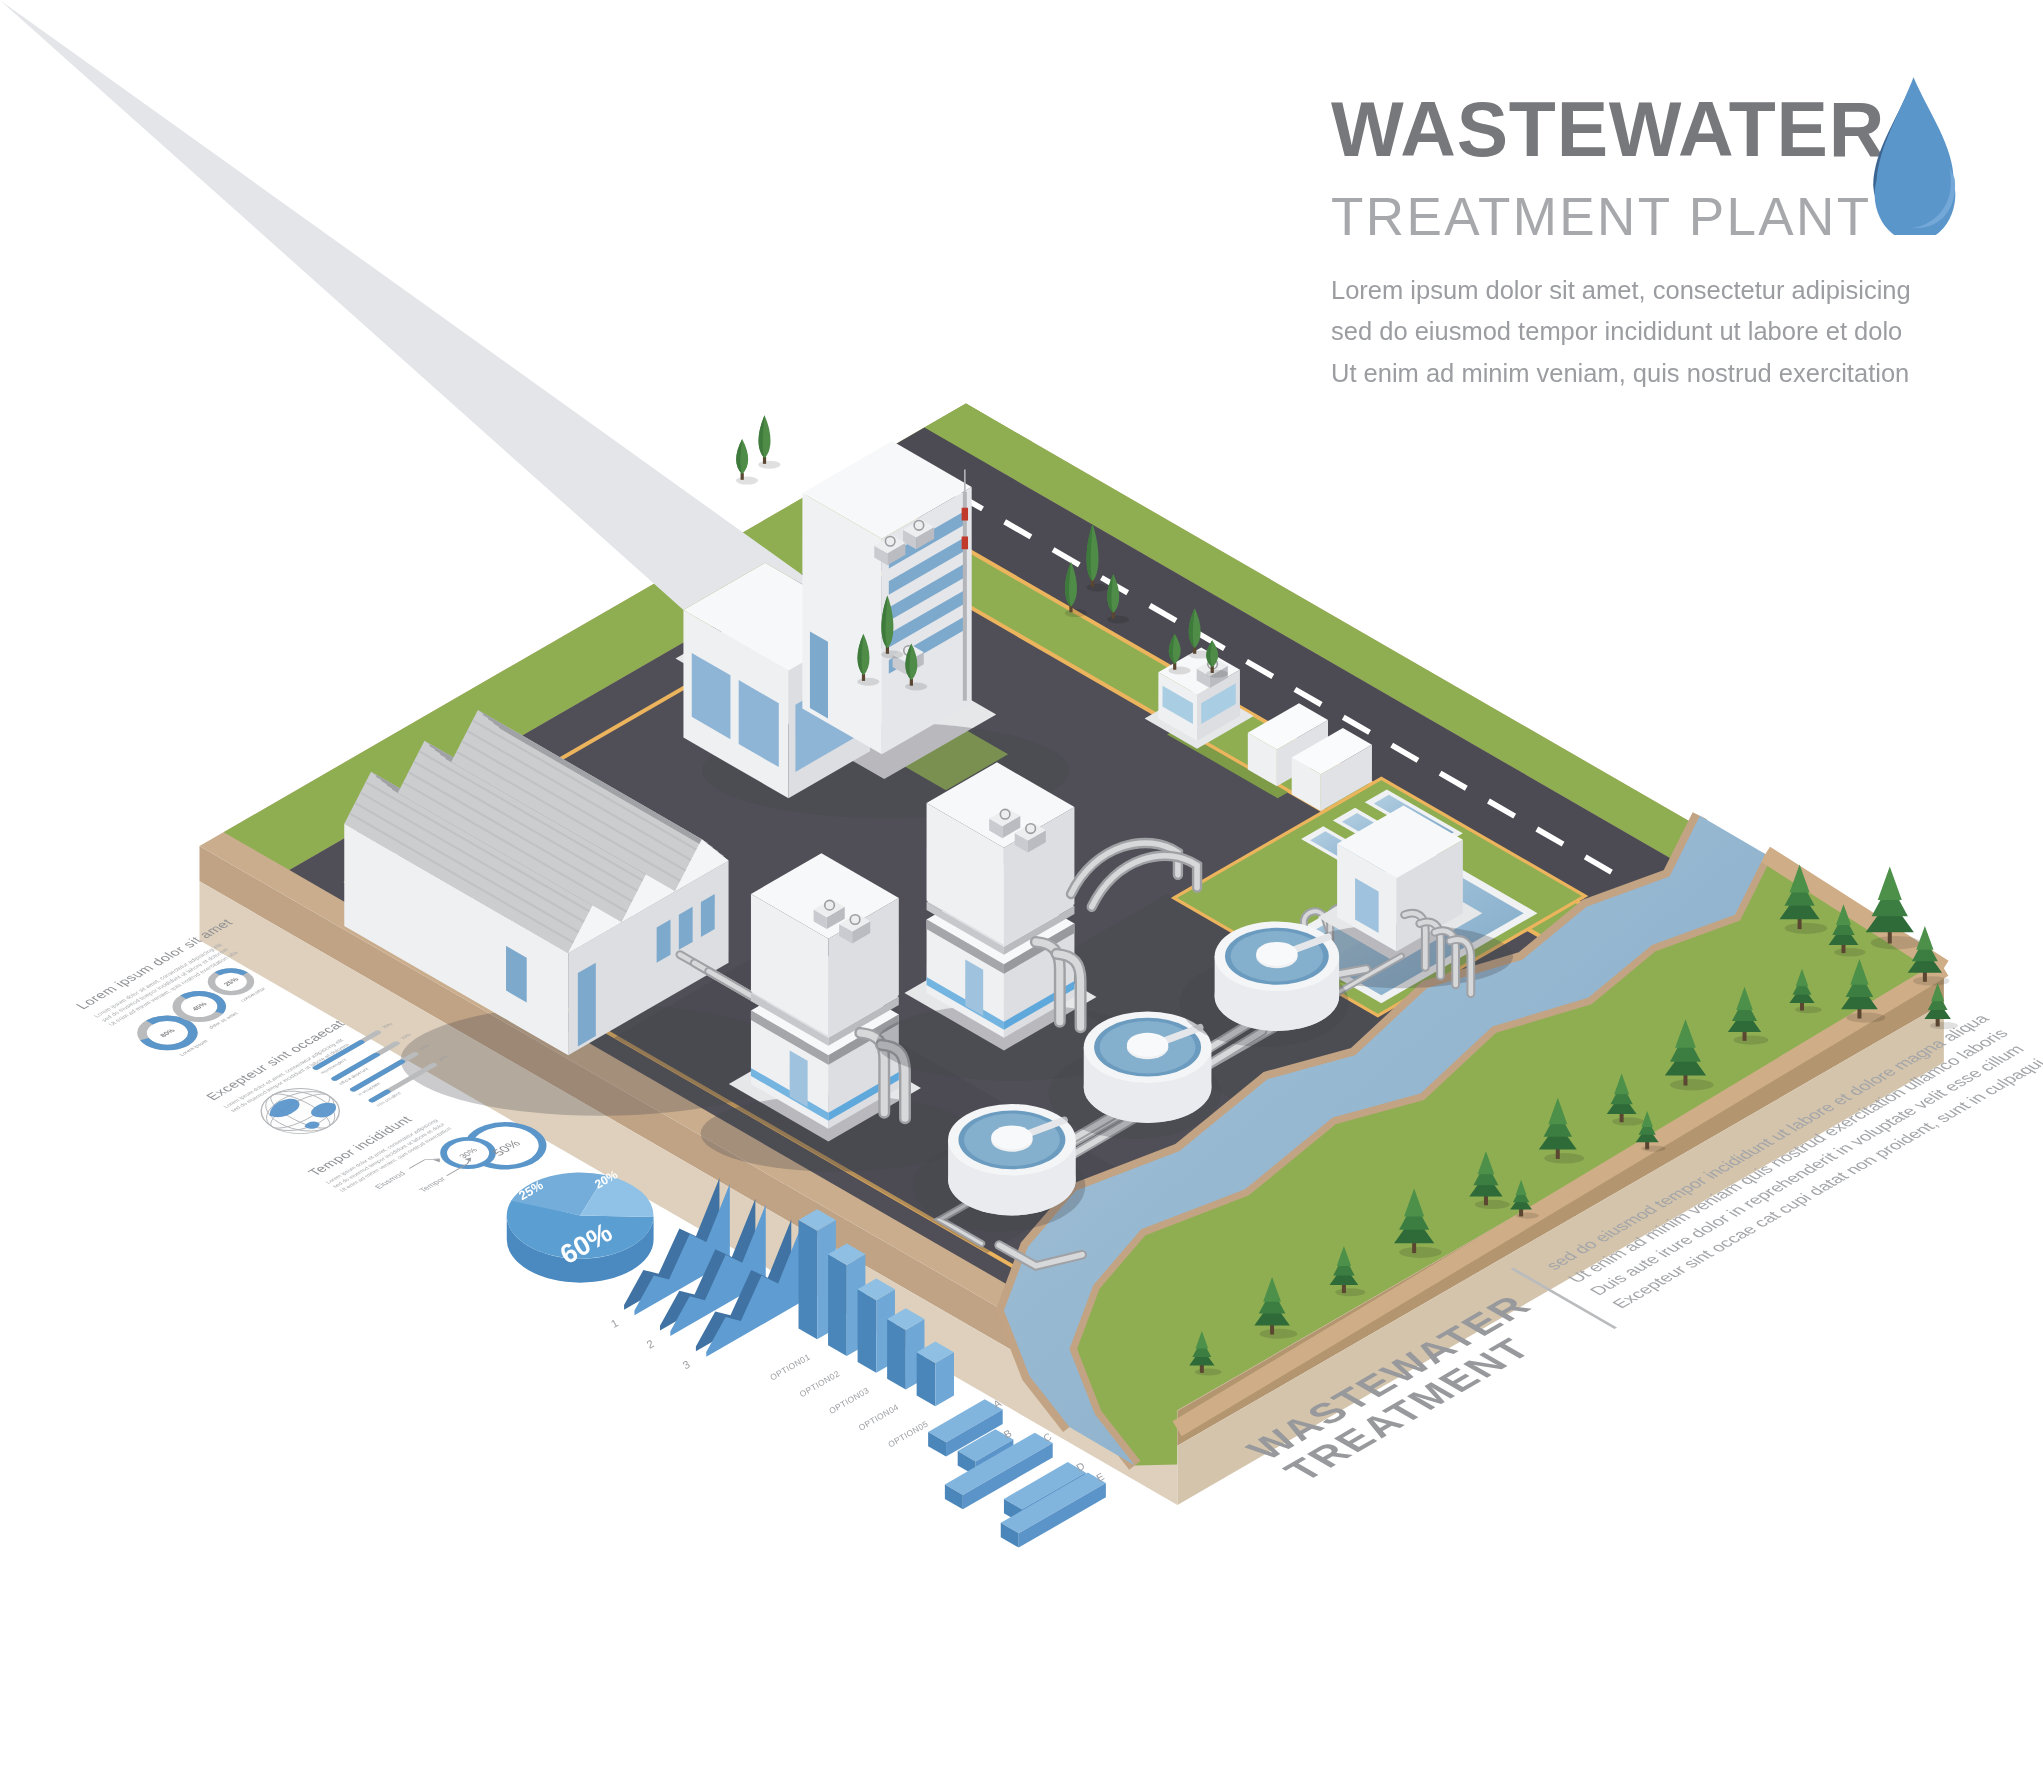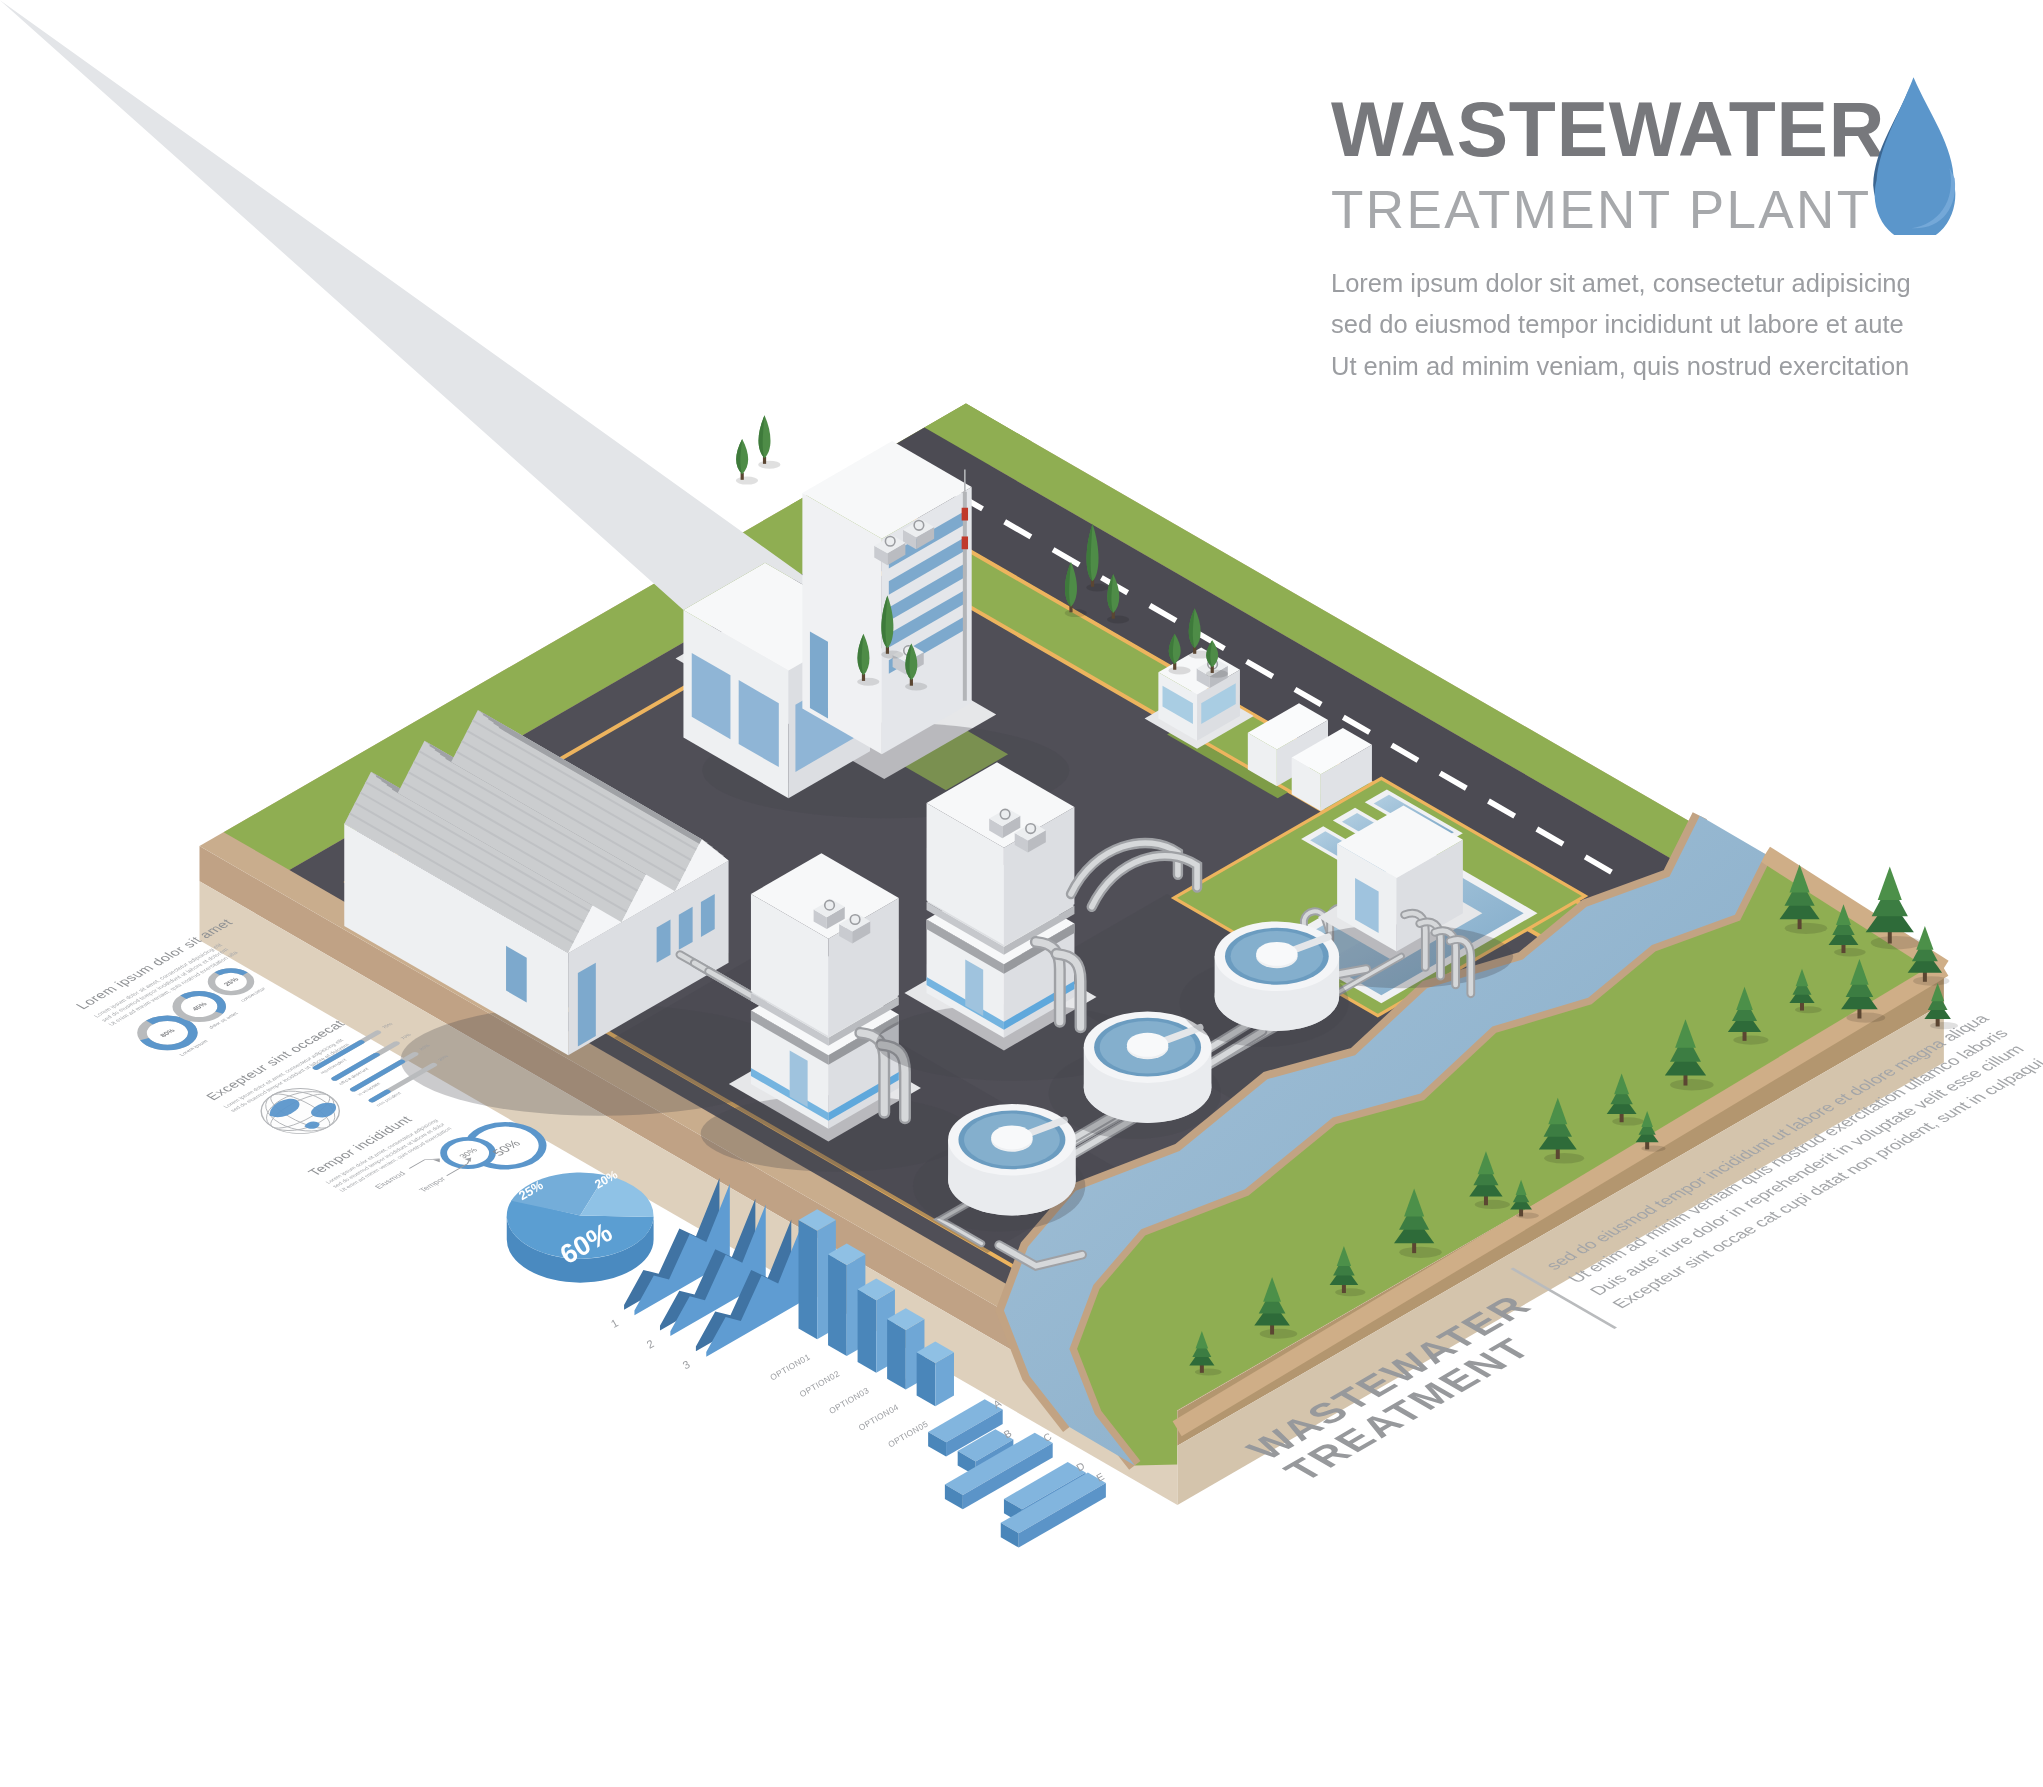--- a/index.html
+++ b/index.html
@@ -2,21 +2,21 @@
 <html style="font-size:12.8px"><head>
 <meta charset="utf-8">
 <style>
   html,body{margin:0;padding:0;background:#fff;}
   #stage{position:relative;width:2043px;height:1788px;background:#fff;overflow:hidden;
          font-family:"Liberation Sans",sans-serif;}
   #scene{position:absolute;left:0;top:0;width:2043px;height:1788px;}
   
   header{position:absolute;left:1331px;top:89px;width:654px;}
   .t1{font-size:77px;font-weight:bold;color:#77787c;letter-spacing:0.8px;line-height:1.05;}
-  .t2{font-size:53px;font-weight:normal;color:#a6a8ab;letter-spacing:2.4px;line-height:1.1;margin-top:11px;}
+  .t2{font-size:53px;font-weight:normal;color:#a6a8ab;letter-spacing:2.4px;line-height:1.1;margin-top:18px;}
   .lead{margin-top:24px;font-size:25.5px;line-height:1.62;color:#9b9da1;}
   .drop{position:absolute;left:1859px;top:72px;width:109px;height:163px;}
   
   .iso-footer{position:absolute;left:1223px;top:1435px;transform:matrix(0.866,-0.5,0.866,0.5,0,0);
               transform-origin:0 0;display:flex;align-items:center;white-space:nowrap;}
   .f-titles div{font-size:40px;font-weight:bold;color:#97999c;letter-spacing:2.4px;line-height:1.08;}
   .f-div{width:3.2px;height:120px;background:#b9bbbd;margin:0 21px 0 24px;}
   .f-para div{font-size:17px;color:#a3a5a8;line-height:1.5;}
 </style>
 </head>
@@ -615,21 +615,21 @@
           <text x="1377.2026" y="1856.95" font-size="13" fill="#9b9da1" font-family="Liberation Sans, sans-serif" transform="rotate(-30 1377.2026 1856.95)">E</text>
         </g>
       </g>
     </svg>
 
   <header>
     <div class="t1">WASTEWATER</div>
     <div class="t2">TREATMENT PLANT</div>
     <div class="lead">
       <div>Lorem ipsum dolor sit amet, consectetur adipisicing</div>
-      <div>sed do eiusmod tempor incididunt ut labore et aute</div>
+      <div>sed do eiusmod tempor incididunt ut labore et dolo</div>
       <div>Ut enim ad minim veniam, quis nostrud exercitation</div>
     </div>
   </header>
 
   <svg class="drop" viewBox="0 0 120 190">
     <path d="M60,6 C44,52 14,88 13,132 A47,55 0 0 0 40,178 C24,148 26,94 60,6 Z" fill="#3c6691"></path>
     <path d="M60,6 C78,48 107,86 107,128 A47,55 0 1 1 17,126 C20,86 44,48 60,6 Z" fill="#5b96cb"></path>
     <path d="M102,112 C110,152 88,178 58,182 C92,184 112,158 108,124 Z" fill="#74a8d8"></path>
   </svg>
 

